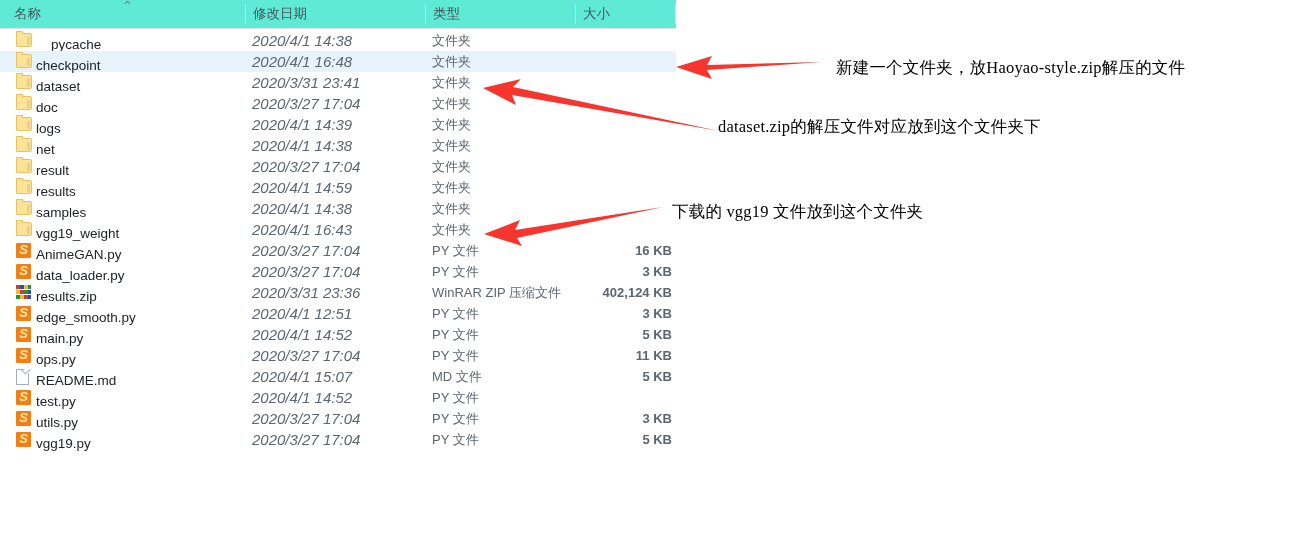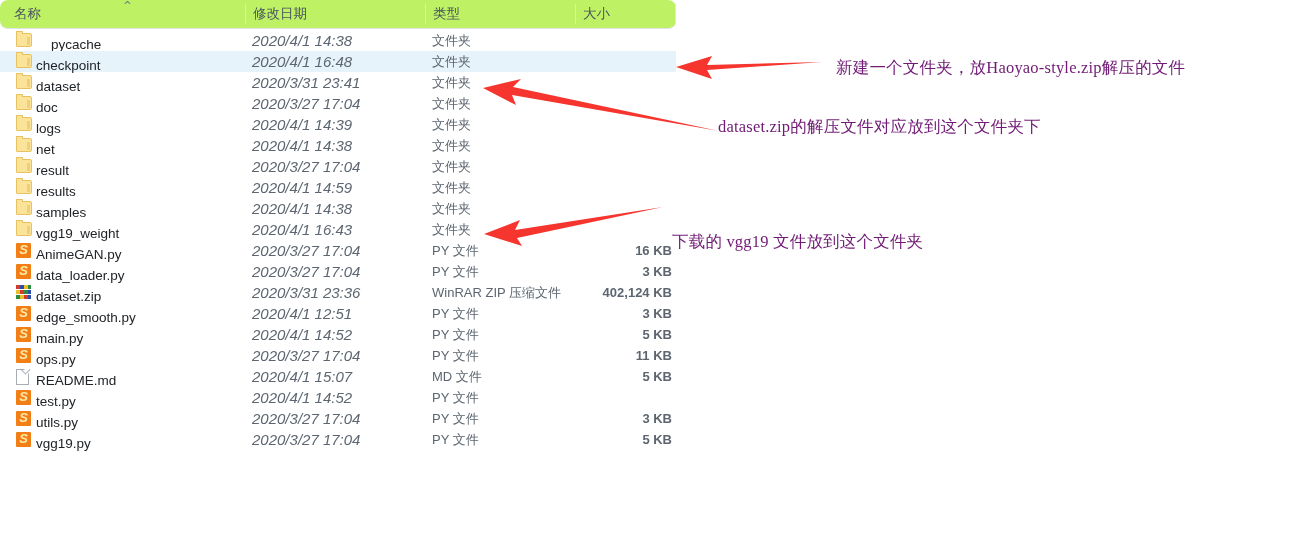--- a/index.html
+++ b/index.html
@@ -17,23 +17,22 @@
   }
 
   
   #explorer { position: absolute; left: 0; top: 0; width: 1316px; height: 545px; }
 
   .hdr {
     position: absolute;
     left: 0; top: 0;
     width: 676px;
     height: 28px;
-    background: #bef264;
+    background: #5eead4;
     border-bottom: 1px solid #e0e3e6;
-    border-radius: 8px;
   }
   .hdr-cell {
     position: absolute;
     top: 0;
     height: 28px;
     line-height: 28px;
     font-size: 13.5px;
     color: #4a5560;
     white-space: nowrap;
   }
@@ -194,21 +193,21 @@
     border-left: 1px solid #a6adb4;
     border-bottom: 1px solid #a6adb4;
     transform: rotate(-45deg) translate(2px,-2px);
     transform-origin: center;
     background: transparent;
   }
 
   
   .annot {
     position: absolute;
-    color: #701a75;
+    color: #000000;
     font-family: "Liberation Serif", "DejaVu Serif", serif;
     font-size: 16.5px;
     white-space: nowrap;
     letter-spacing: 0.2px;
     text-align: center;
   }
   #arrows {
     position: absolute;
     left: 0; top: 0;
     width: 1316px; height: 545px;
@@ -371,21 +370,21 @@
             <i style="left: 0px; top: 5px; background: rgb(232, 192, 44);"></i>
             <i style="left: 4px; top: 5px; background: rgb(212, 59, 47);"></i>
             <i style="left: 8px; top: 5px; background: rgb(46, 139, 63);"></i>
             <i style="left: 12px; top: 5px; background: rgb(46, 79, 168);"></i>
             <i style="left: 0px; top: 10px; background: rgb(46, 139, 63);"></i>
             <i style="left: 4px; top: 10px; background: rgb(232, 192, 44);"></i>
             <i style="left: 8px; top: 10px; background: rgb(212, 59, 47);"></i>
             <i style="left: 12px; top: 10px; background: rgb(46, 79, 168);"></i>
           </div>
         </div>
-        <div class="cell-name">dataset.zip</div>
+        <div class="cell-name">results.zip</div>
         <div class="cell-date">2020/3/31 23:36</div>
         <div class="cell-type">WinRAR ZIP 压缩文件</div>
         <div class="cell-size">402,124 KB</div>
       </div>
       <div class="row">
         <div class="icon">
           <div class="ic-py"></div>
         </div>
         <div class="cell-name">edge_smooth.py</div>
         <div class="cell-date">2020/4/1 12:51</div>
@@ -451,15 +450,15 @@
 
     <polygon fill="#f5352e" points="676,67 712,56 707,65 822,62 707,70 712,79"></polygon>
 
     <polygon fill="#f5352e" points="483,88 521,79 513,87 719,131 512,95 516,105"></polygon>
 
     <polygon fill="#f5352e" points="484,234 520,220 515,230 663,207 517,238 522,246"></polygon>
   </svg>
 
   <div class="annot" style="left:836px; top:57px;">新建一个文件夹，放Haoyao-style.zip解压的文件</div>
   <div class="annot" style="left:718px; top:116px;">dataset.zip的解压文件对应放到这个文件夹下</div>
-  <div class="annot" style="left:672px; top:201px;margin-top:30px;">下载的 vgg19 文件放到这个文件夹</div>
+  <div class="annot" style="left:672px; top:201px;">下载的 vgg19 文件放到这个文件夹</div>
 
 </div>
 
 </body></html>

